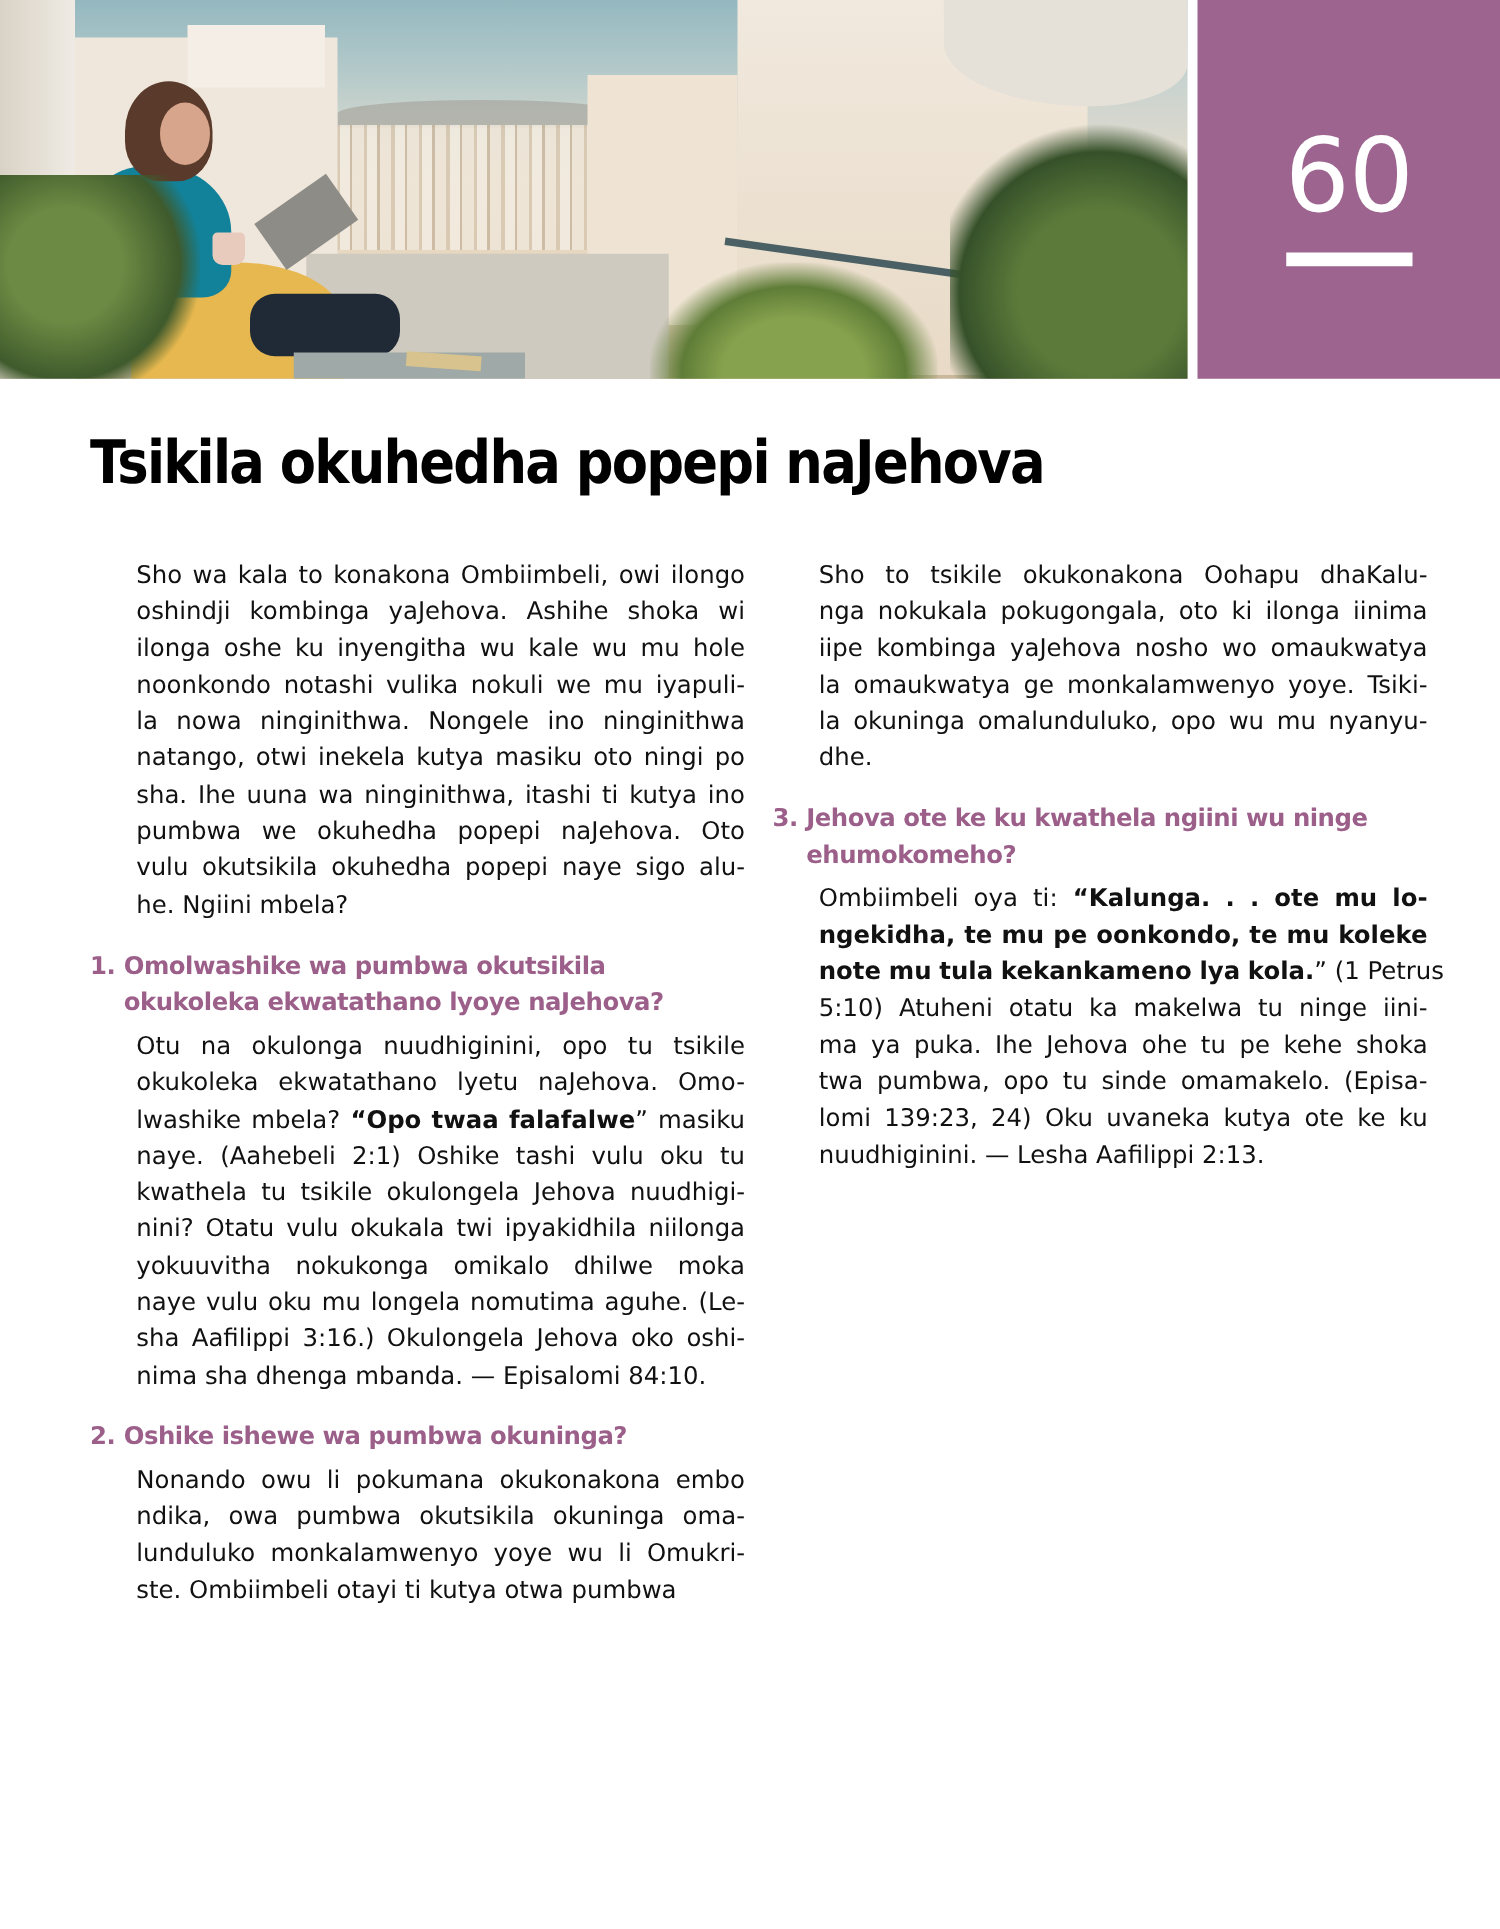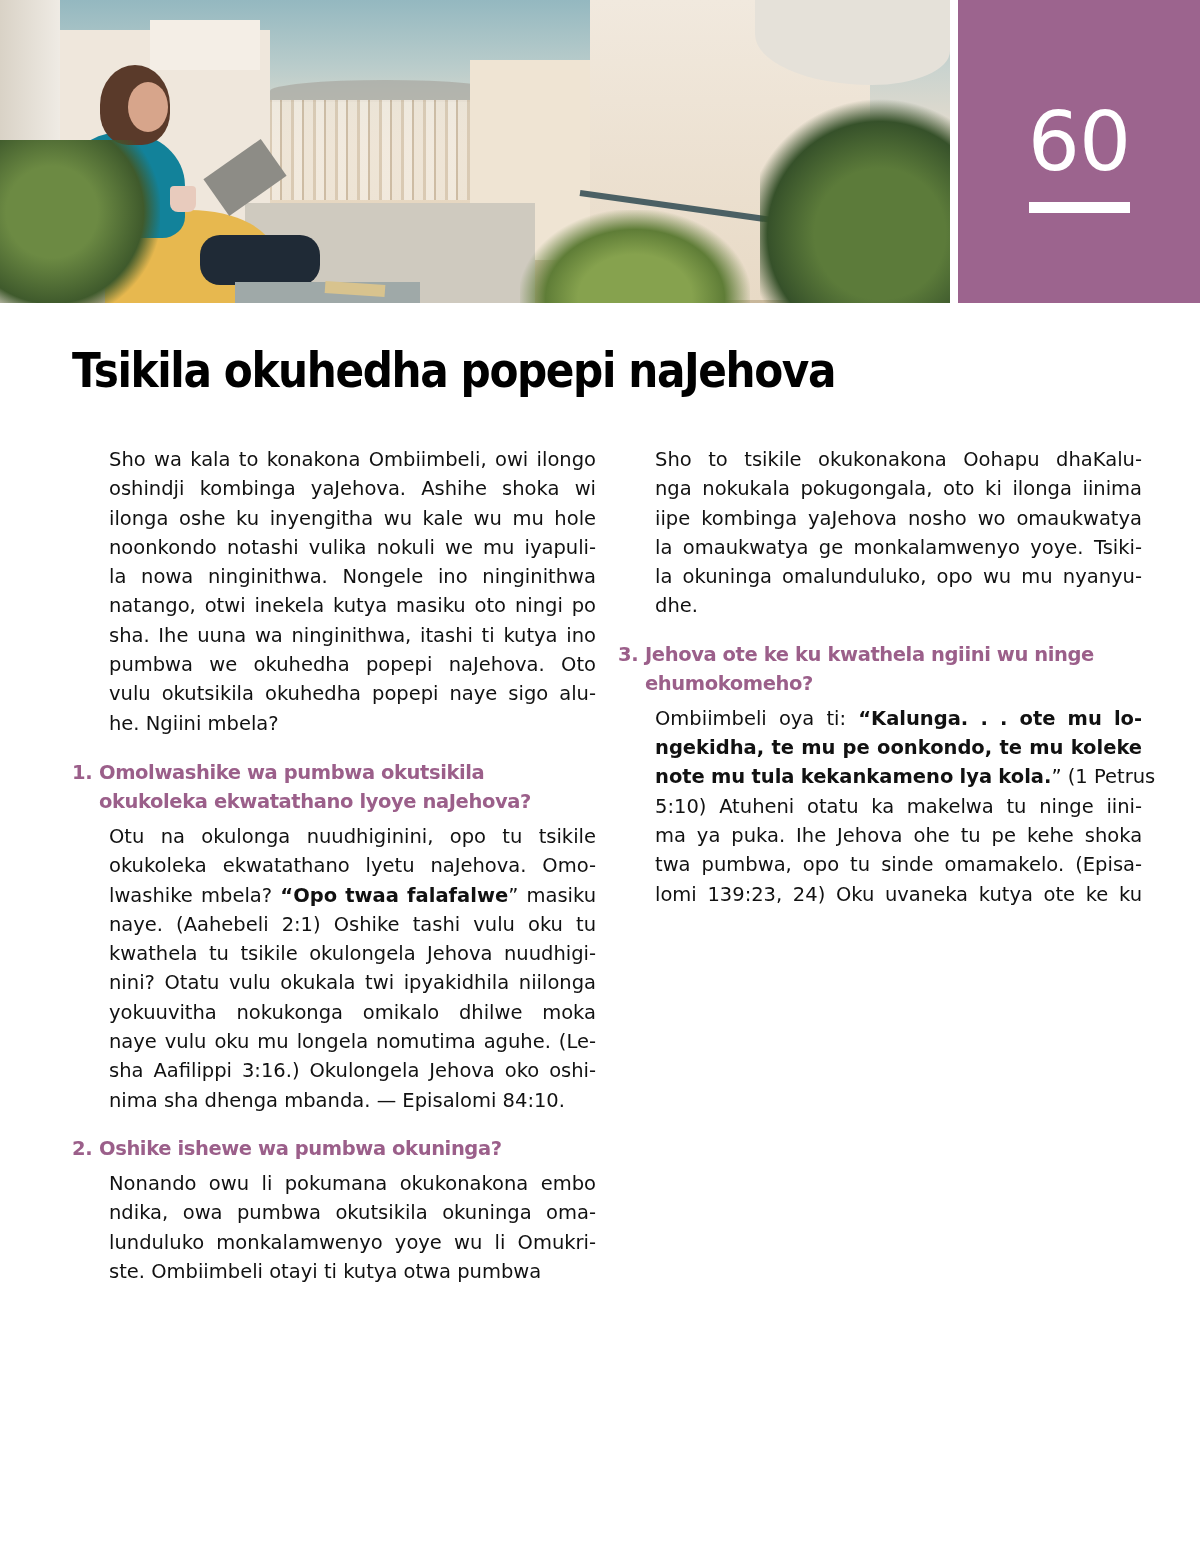--- a/index.html
+++ b/index.html
@@ -177,14 +177,15 @@
       </span>
   </div>
   <div class="para">
       <span class="line"><span>Ombiimbeli</span> <span>oya</span> <span>ti:</span> <span class="b">“Kalunga.</span> <span class="b">.</span> <span class="b">.</span> <span class="b">ote</span> <span class="b">mu</span> <span class="b">lo-</span></span>
       <span class="line"><span class="b">ngekidha,</span> <span class="b">te</span> <span class="b">mu</span> <span class="b">pe</span> <span class="b">oonkondo,</span> <span class="b">te</span> <span class="b">mu</span> <span class="b">koleke</span></span>
       <span class="line"><span class="b">note</span> <span class="b">mu</span> <span class="b">tula</span> <span class="b">kekankameno</span> <span class="b">lya</span> <span class="b">kola.</span><span>”</span> <span>(1</span> <span>Petrus</span></span>
       <span class="line"><span>5:10)</span> <span>Atuheni</span> <span>otatu</span> <span>ka</span> <span>makelwa</span> <span>tu</span> <span>ninge</span> <span>iini-</span></span>
       <span class="line"><span>ma</span> <span>ya</span> <span>puka.</span> <span>Ihe</span> <span>Jehova</span> <span>ohe</span> <span>tu</span> <span>pe</span> <span>kehe</span> <span>shoka</span></span>
       <span class="line"><span>twa</span> <span>pumbwa,</span> <span>opo</span> <span>tu</span> <span>sinde</span> <span>omamakelo.</span> <span>(Episa-</span></span>
       <span class="line"><span>lomi</span> <span>139:23,</span> <span>24)</span> <span>Oku</span> <span>uvaneka</span> <span>kutya</span> <span>ote</span> <span>ke</span> <span>ku</span></span>
+      <span class="line last"><span>nuudhiginini.</span> <span>—</span> <span>Lesha</span> <span>Aafilippi</span> <span>2:13.</span></span>
     </div>
 </div>
 
 </body></html>

